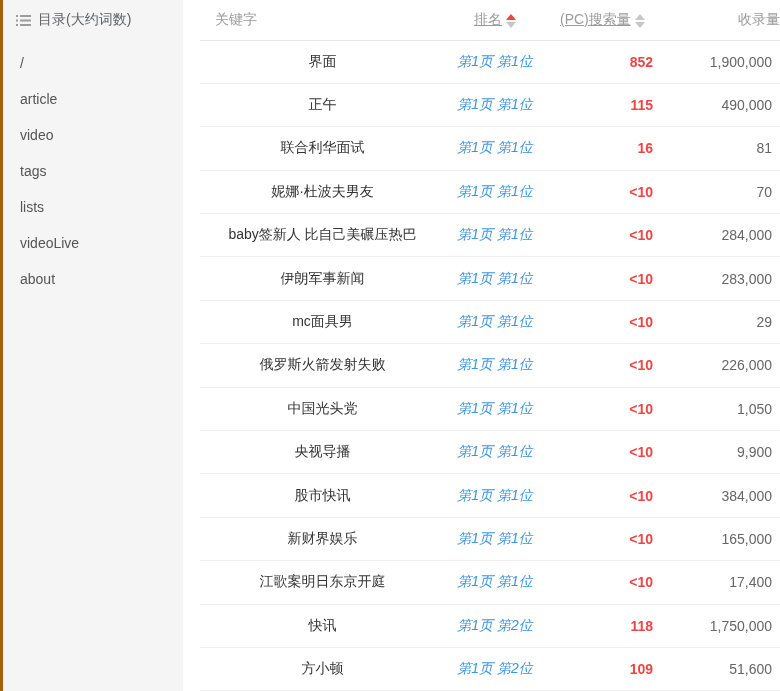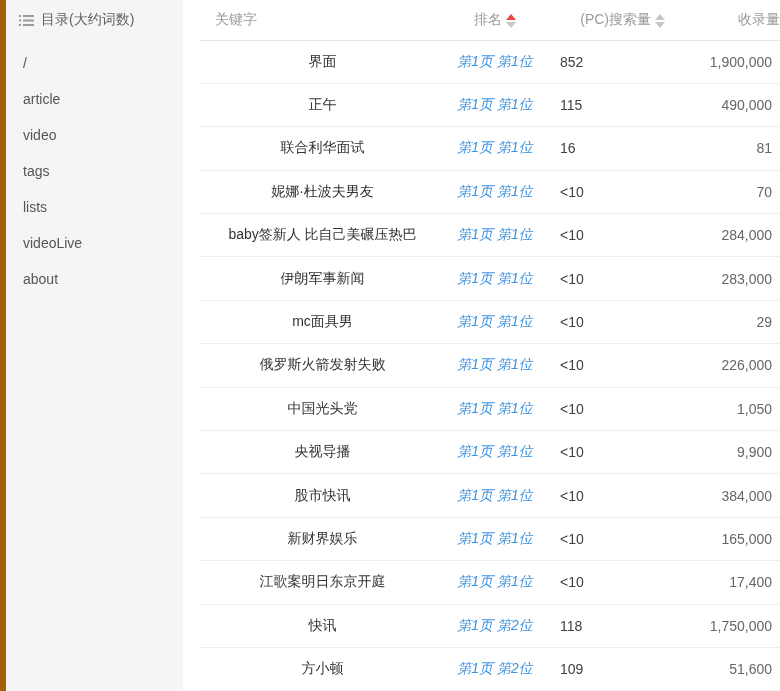--- a/index.html
+++ b/index.html
@@ -14,21 +14,21 @@
     --sort-active: #e8483d;
     --sort-inactive: #c6c6c6;
     --sidebar-bg: #f5f5f5;
   }
 
   
   .sidebar {
     position: absolute; left: 0; top: 0;
     width: 183px; height: 691px;
     background: var(--sidebar-bg);
-    border-left: 6px solid #a16207;
+    border-left: 3px solid #a16207;
   }
   .sidebar-header {
     height: 40px;
     display: flex; align-items: center;
     padding-left: 13px; gap: 7px;
     color: #606266; font-size: 14px;
   }
   .list-icon { width: 15px; height: 13px; display: inline-block; flex: 0 0 auto; }
   .sidebar-list { list-style: none; margin-top: 5px; }
   .sidebar-item {
@@ -53,44 +53,44 @@
 
   thead th {
     height: 40px;
     font-weight: normal; font-size: 14px; color: #9b9b9b;
     border-bottom: 1px solid #e6e6e6;
     vertical-align: middle;
     white-space: nowrap;
   }
   th.h-keyword { text-align: left; padding-left: 15px; }
   th.h-rank { text-align: center; }
-  th.h-pc { text-align: right; }
+  th.h-pc { text-align: left; }
   th.h-indexed { text-align: right; padding-right: 15px; }
 
-  .th-inner { display: inline-flex; align-items: center; gap: 4px; }
+  .th-inner { display: inline-flex; align-items: center; gap: 4px; text-decoration: underline; }
 
   .caret-wrap {
     display: inline-flex; flex-direction: column; align-items: center;
     gap: 2px; cursor: pointer; transform: translateY(1px);
   }
   .caret { width: 0; height: 0; border-left: 5px solid transparent; border-right: 5px solid transparent; }
   .caret.up   { border-bottom: 6px solid var(--sort-inactive); }
   .caret.down { border-top: 6px solid var(--sort-inactive); }
   .caret.up.active { border-bottom-color: var(--sort-active); }
 
   tbody td {
     height: 43.4px;
     font-size: 14px;
     border-bottom: 1px solid #eeeeee;
     vertical-align: middle;
     white-space: nowrap; overflow: hidden;
   }
   td.c-kw  { text-align: center; padding-left: 15px; color: #333; }
   td.c-rank{ text-align: center; }
-  td.c-pc  { text-align: left; padding-right: 12px; color: #404040; }
+  td.c-pc  { text-align: right; padding-right: 12px; color: #ef4444; font-weight: bold; }
   td.c-idx { text-align: right; padding-right: 23px; color: #666; }
   .rank-link { color: var(--link-color); text-decoration: none; cursor: pointer; font-style: italic; }
 </style>
 </head>
 <body>
 
 <div class="sidebar">
   <div class="sidebar-header">
     <span class="list-icon">
       <svg viewBox="0 0 15 13" width="15" height="13">

